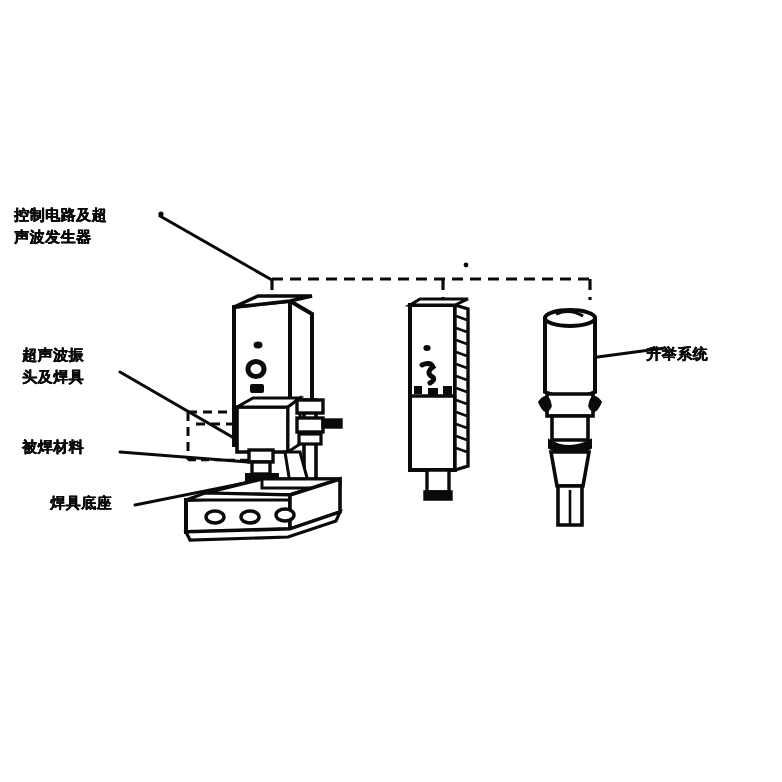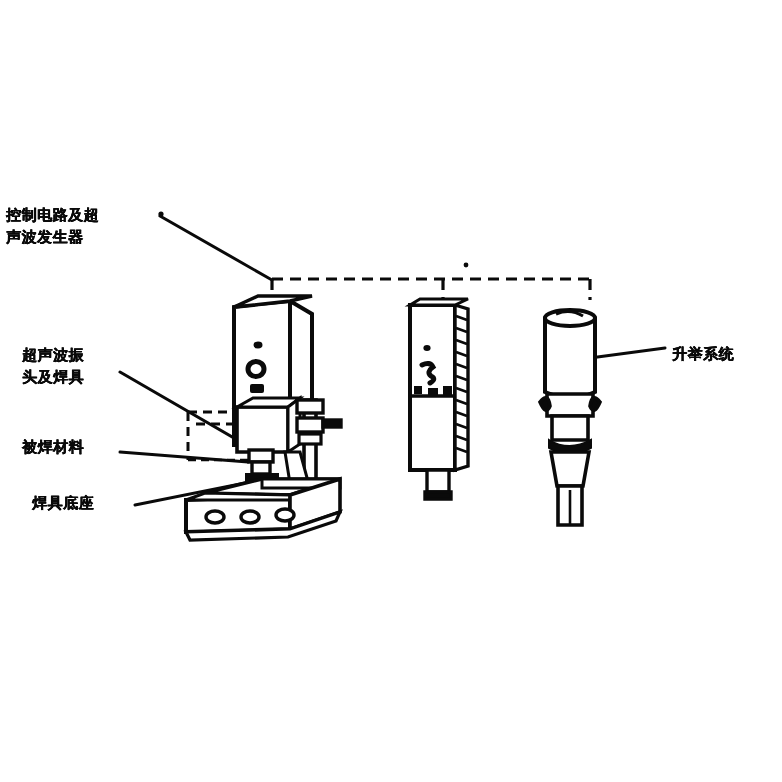--- a/index.html
+++ b/index.html
@@ -19,25 +19,25 @@
     position: absolute;
     color: #0a0a0a;
     font-family: "DejaVu Sans", sans-serif;
     font-weight: bold;
     font-size: 15px;
     line-height: 1.45;
     letter-spacing: 0.5px;
     white-space: pre;
     text-shadow: 0.4px 0 0 #000, 0 0.4px 0 #000;
   }
-  #lbl-control  { left: 6px;  top: 205px; }
+  #lbl-control  { left: 14px;  top: 205px; }
   #lbl-horn     { left: 22px;  top: 345px; }
   #lbl-material { left: 22px;  top: 438px; font-family: Liberation Mono, monospace; }
-  #lbl-base     { left: 32px;  top: 493px; }
-  #lbl-lift     { left: 672px; top: 344px; }
+  #lbl-base     { left: 50px;  top: 493px; }
+  #lbl-lift     { left: 646px; top: 344px; }
   svg#art {
     position: absolute;
     left: 0; top: 0;
     width: 782px;
     height: 782px;
   }
 </style>
 </head>
 <body>
 

